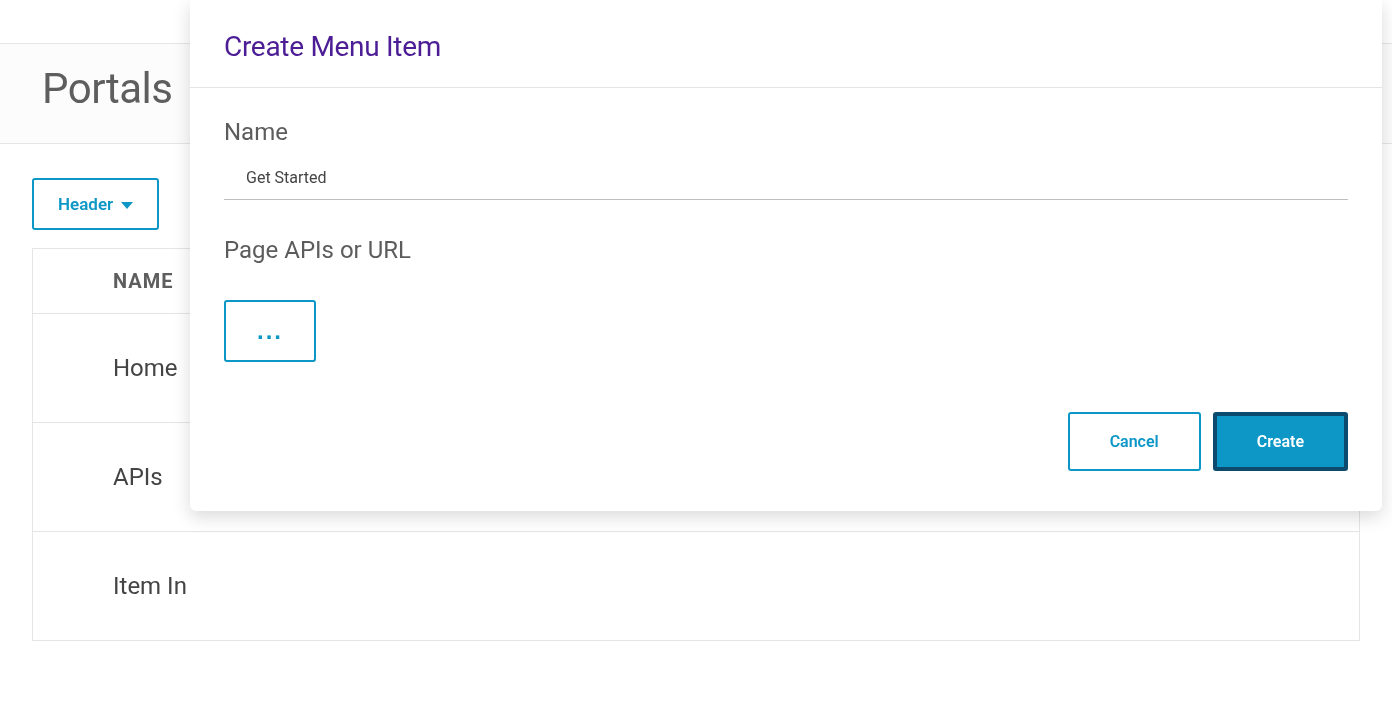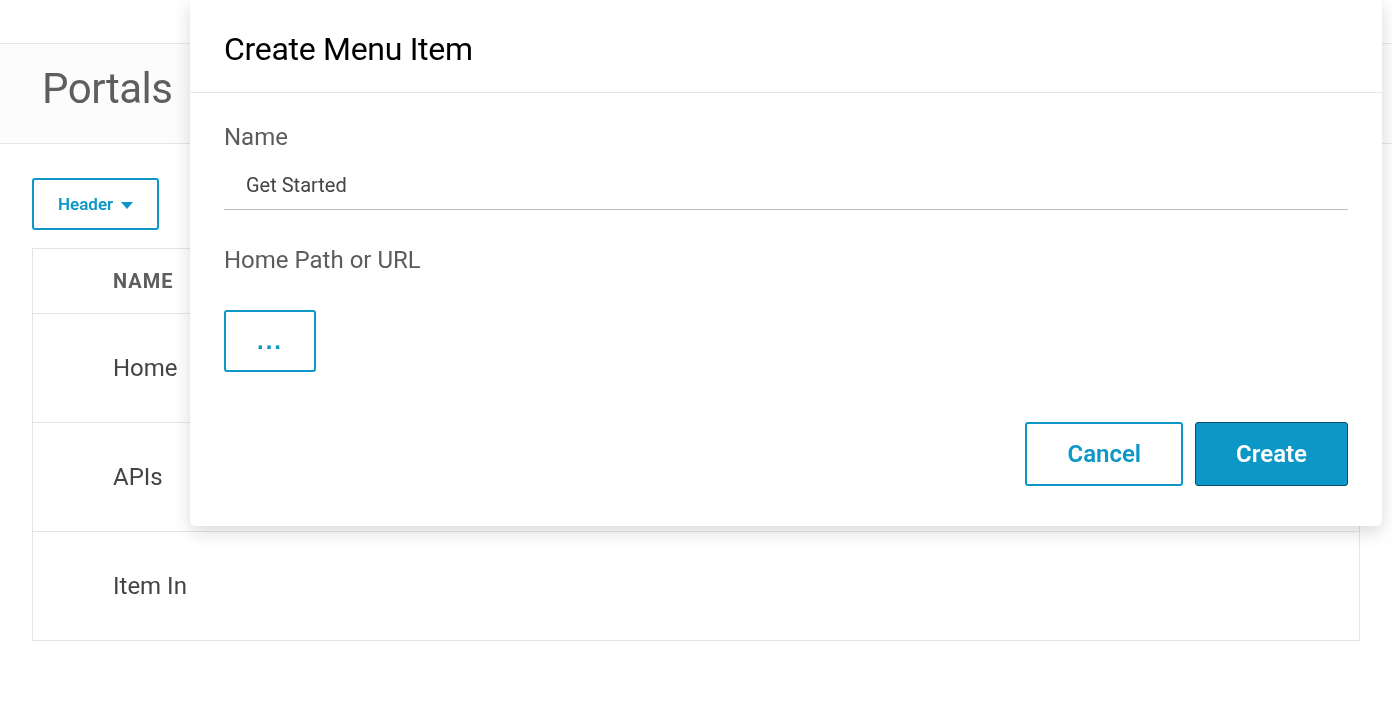--- a/index.html
+++ b/index.html
@@ -107,23 +107,23 @@
       box-shadow: 0 6px 18px rgba(0,0,0,0.15);
       padding: 30px 0 40px 0;
     }
     
     .modal-header {
       padding: 0 34px 24px 34px;
       border-bottom: 1px solid #e5e5e5;
     }
     
     .modal-title {
-      font-size: 32px;
+      font-size: 28px;
       font-weight: 400;
-      color: #000000;
+      color: #4c1d95;
       letter-spacing: -0.3px;
     }
     
     .modal-body {
       padding: 30px 34px 0 34px;
     }
     
     .form-group {
       margin-bottom: 36px;
     }
@@ -133,21 +133,21 @@
       font-size: 24px;
       color: #5c5c5c;
       margin-bottom: 12px;
     }
     
     .form-input {
       width: 100%;
       border: none;
       border-bottom: 1px solid #bfbfbf;
       padding: 10px 0 12px 22px;
-      font-size: 20px;
+      font-size: 16px;
       font-family: inherit;
       color: #444;
       outline: none;
       background: transparent;
     }
     
     .more-button {
       width: 92px;
       height: 62px;
       border: 2px solid #0d97c6;
@@ -166,37 +166,37 @@
     
     .modal-footer {
       display: flex;
       justify-content: flex-end;
       gap: 12px;
       padding: 50px 34px 0 34px;
     }
     
     .btn {
       padding: 16px 40px;
-      font-size: 24px;
+      font-size: 16px;
       font-weight: 600;
       border-radius: 3px;
       cursor: pointer;
       font-family: inherit;
     }
     
     .btn-outline {
       background: #ffffff;
       color: #0d97c6;
       border: 2px solid #0d97c6;
     }
     
     .btn-primary {
       background: #0d97c6;
       color: #ffffff;
-      border: 1px solid #0c4a6e;
+      border: 4px solid #0c4a6e;
     }
   </style>
 </head>
 <body>
 
 <div class="bg-page">
   <div class="bg-top-bar"></div>
   <div class="bg-title-section">
     <h1 class="bg-title">Portals</h1>
   </div>
@@ -229,21 +229,21 @@
 <div class="modal">
   <div class="modal-header">
     <h2 class="modal-title">Create Menu Item</h2>
   </div>
   <div class="modal-body">
     <div class="form-group">
       <label class="form-label">Name</label>
       <input type="text" class="form-input" value="Get Started" style="">
     </div>
     <div class="form-group">
-      <label class="form-label">Home Path or URL</label>
+      <label class="form-label">Page APIs or URL</label>
     </div>
     <button class="more-button">
       <span>...</span>
     </button>
   </div>
   <div class="modal-footer">
     <button class="btn btn-outline">Cancel</button>
     <button class="btn btn-primary">Create</button>
   </div>
 </div>

